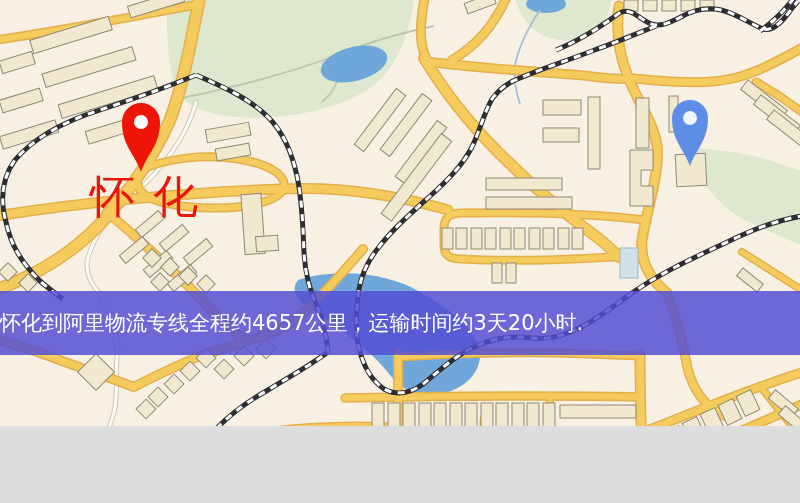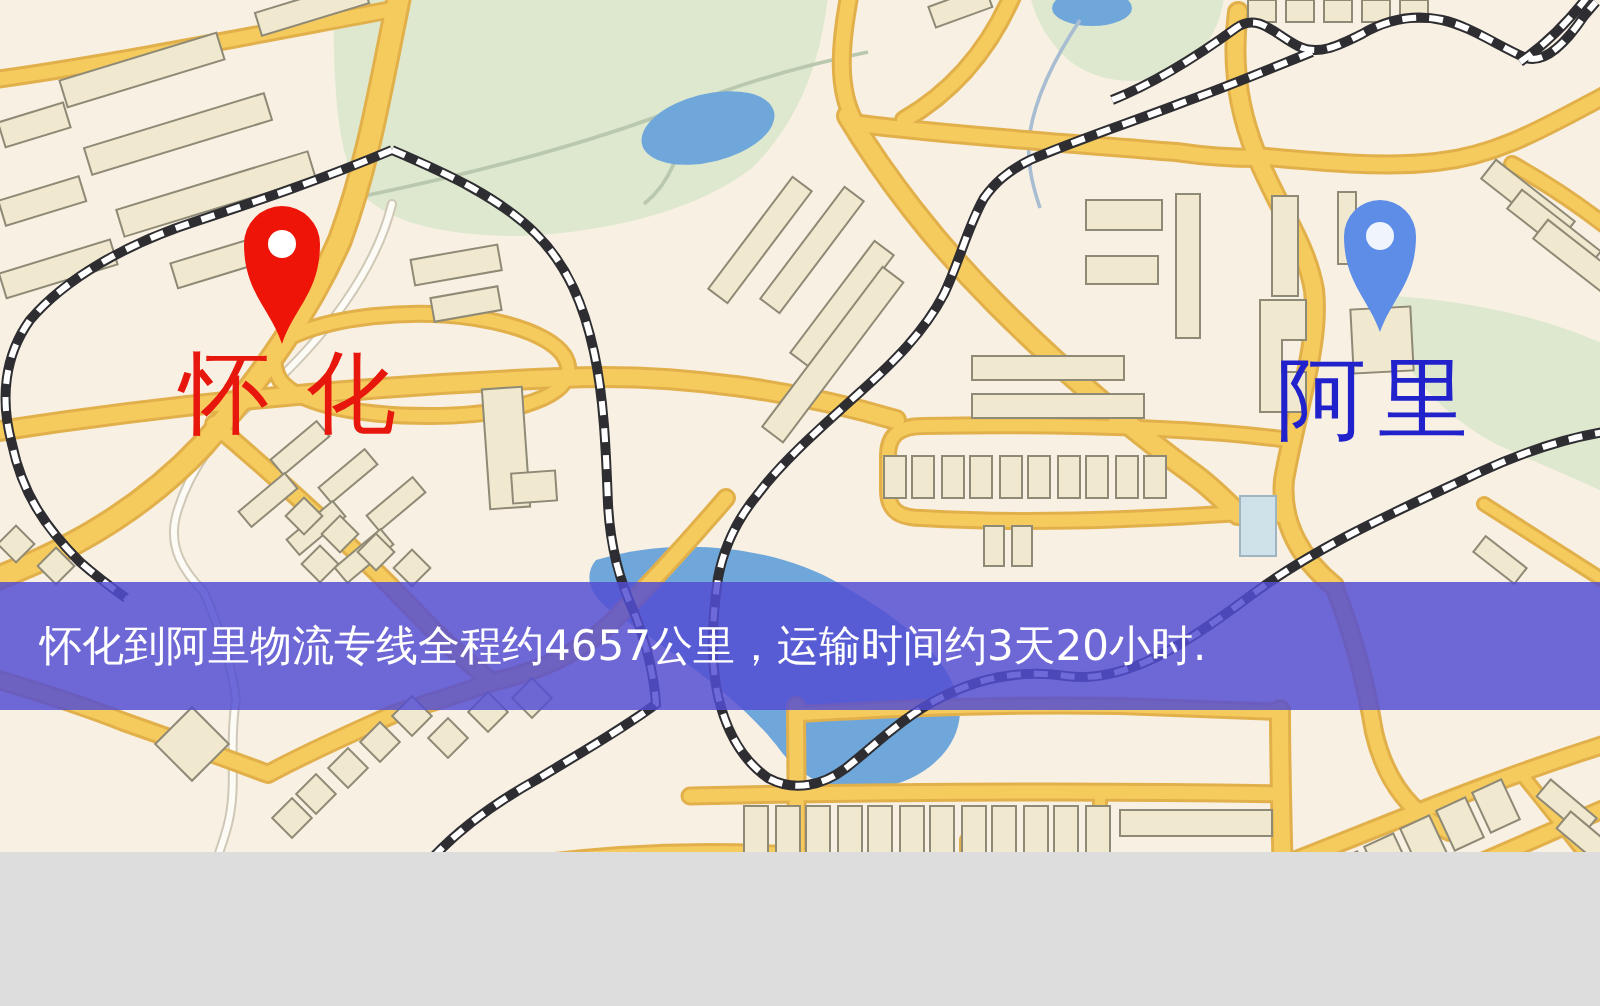--- a/index.html
+++ b/index.html
@@ -31,21 +31,21 @@
   .strip{stroke:#7b90ca;stroke-width:4;fill:none;opacity:.85;}
   .pin-origin{fill:var(--origin_pin,#ee1408);}
   .pin-dest{fill:var(--destination_pin,#5e8de8);}
   .pin-hole-o{fill:#ffffff;}
   .pin-hole-d{fill:#f0f4fc;}
   .city-label{position:absolute;white-space:nowrap;line-height:1;pointer-events:none;}
   .label-origin{left:90px;top:174px;font-size:45px;letter-spacing:18px;color:var(--origin_label,#e7170d);}
   .label-dest{left:638px;top:177px;font-size:45px;letter-spacing:6px;color:var(--destination_label,#2222cc);}
   .banner{position:absolute;left:0;top:291px;width:800px;height:64px;
     background:var(--banner_bg,rgba(84,78,211,0.84));}
-  .banner-text{display:block;padding-left:20px;line-height:64px;font-size:21px;
+  .banner-text{display:block;line-height:64px;font-size:21px;
     color:var(--banner_text,#ffffff);white-space:nowrap;}
 </style>
 </head>
 <body>
 
 <div class="map-wrap">
   <svg width="800" height="503" viewBox="0 0 800 503">
     <defs>
       <path id="p1" d="M 200,-4 C 190,45 184,82 170,120 C 156,152 132,188 102,222 C 72,254 34,276 -4,290"></path>
       <path id="p2" d="M -4,40 C 60,31 130,17 200,4"></path>
@@ -314,18 +314,17 @@
       <path class="pin-origin" d="M141,172 C135,154 122,146 122,122 A19,19 0 1 1 160,122 C160,146 147,154 141,172 Z"></path>
       <circle class="pin-hole-o" cx="141" cy="122" r="7"></circle>
     </g>
     <g>
       <path class="pin-dest" d="M690,166 C684,149 672,141 672,118 A18,18 0 1 1 708,118 C708,141 696,149 690,166 Z"></path>
       <circle class="pin-hole-d" cx="690" cy="118" r="7"></circle>
     </g>
   </svg>
 
   <div class="city-label label-origin">怀化</div>
-  <div class="city-label label-dest">阿里</div>
 
   <div class="banner">
     <span class="banner-text">怀化到阿里物流专线全程约4657公里，运输时间约3天20小时.</span>
   </div>
 </div>
 
 </body></html>

